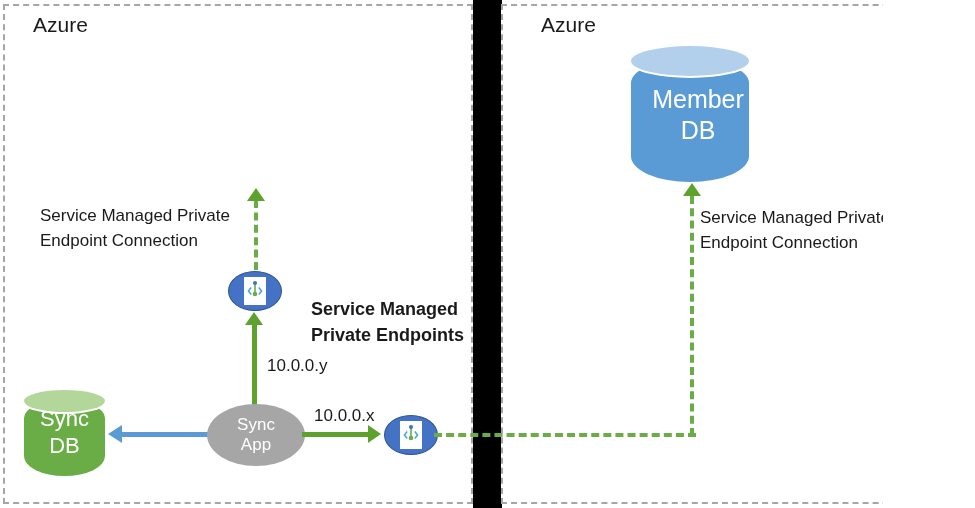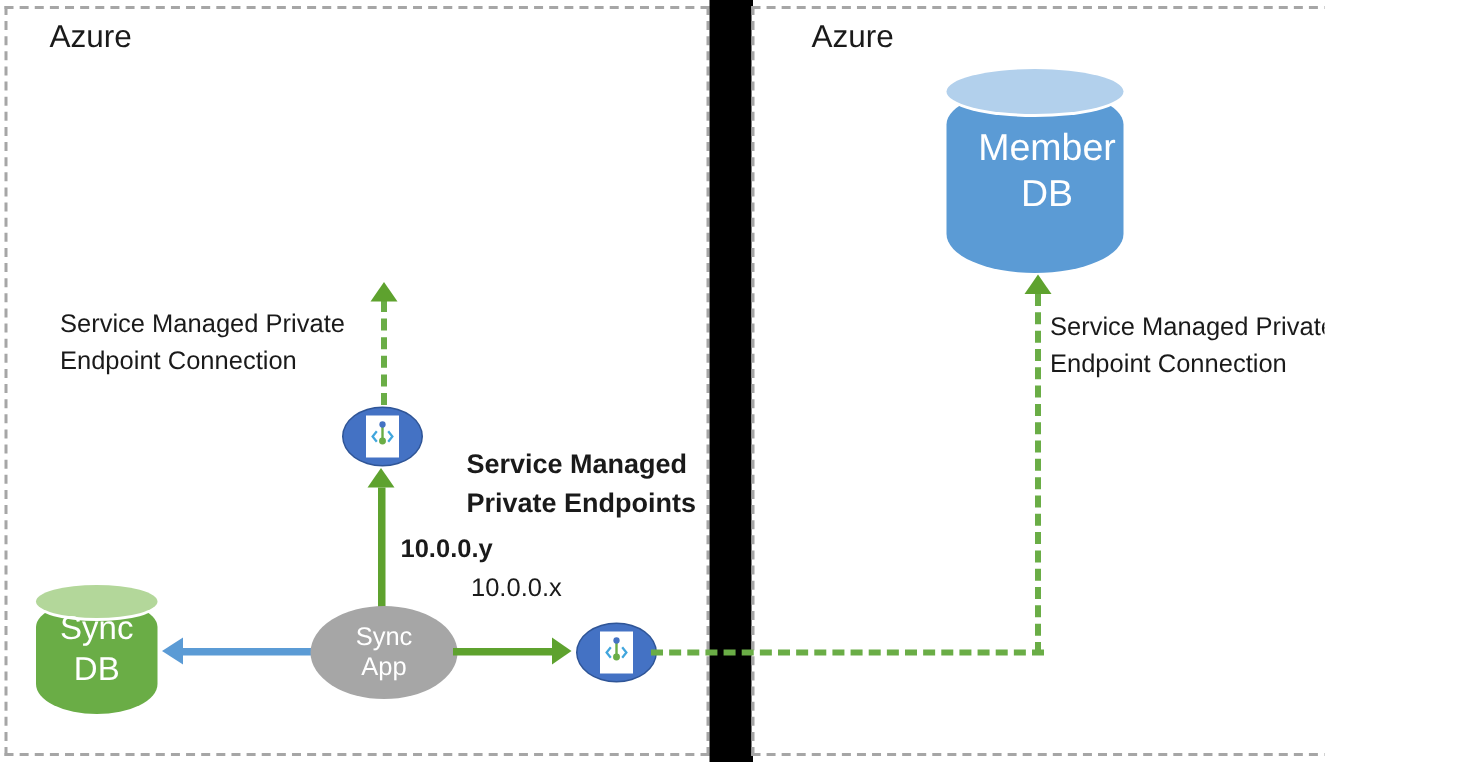--- a/index.html
+++ b/index.html
@@ -205,38 +205,38 @@
       </svg>
     </div>
   </div>
 
   <div class="line green-solid" style="left:252px; top:325px; width:5px; height:86px;"></div>
   <div class="arrow-up-green" style="left:245px; top:312px;"></div>
 
   <div class="annot bold" style="left:297px; top:297px; width:175px;margin-left:14px;">Service Managed
 Private Endpoints</div>
 
-  <div class="ip-label" style="left:267px; top:356px;font-weight:bold;">10.0.0.y</div>
+  <div class="ip-label" style="left:267px; top:356px;">10.0.0.y</div>
 
   <div class="cyl green" id="sync-db">
     <div class="body"></div>
     <div class="top"></div>
     <div class="label">Sync
 DB</div>
   </div>
 
   <div class="line blue-solid" style="left:122px; top:432px; width:88px; height:5px;"></div>
   <div class="arrow-left-blue" style="left:108px; top:425px;"></div>
 
   <div id="sync-app">
     <span style="white-space:pre-line;">Sync
 App</span>
   </div>
 
-  <div class="ip-label" style="left:314px; top:382px;">10.0.0.x</div>
+  <div class="ip-label" style="left:314px; top:406px;">10.0.0.x</div>
 
   <div class="line green-solid" style="left:302px; top:432px; width:68px; height:5px;"></div>
   <div class="arrow-right-green" style="left:368px; top:425px;"></div>
 
   <div class="pe" id="pe-sync">
     <div class="sheet">
       <svg width="22" height="28" viewBox="0 0 22 28">
         <line x1="11" y1="6" x2="11" y2="17" stroke="#6aad46" stroke-width="1.6"></line>
         <circle cx="11" cy="6" r="2.1" fill="#4472c4"></circle>
         <circle cx="11" cy="17" r="2.3" fill="#6aad46"></circle>

